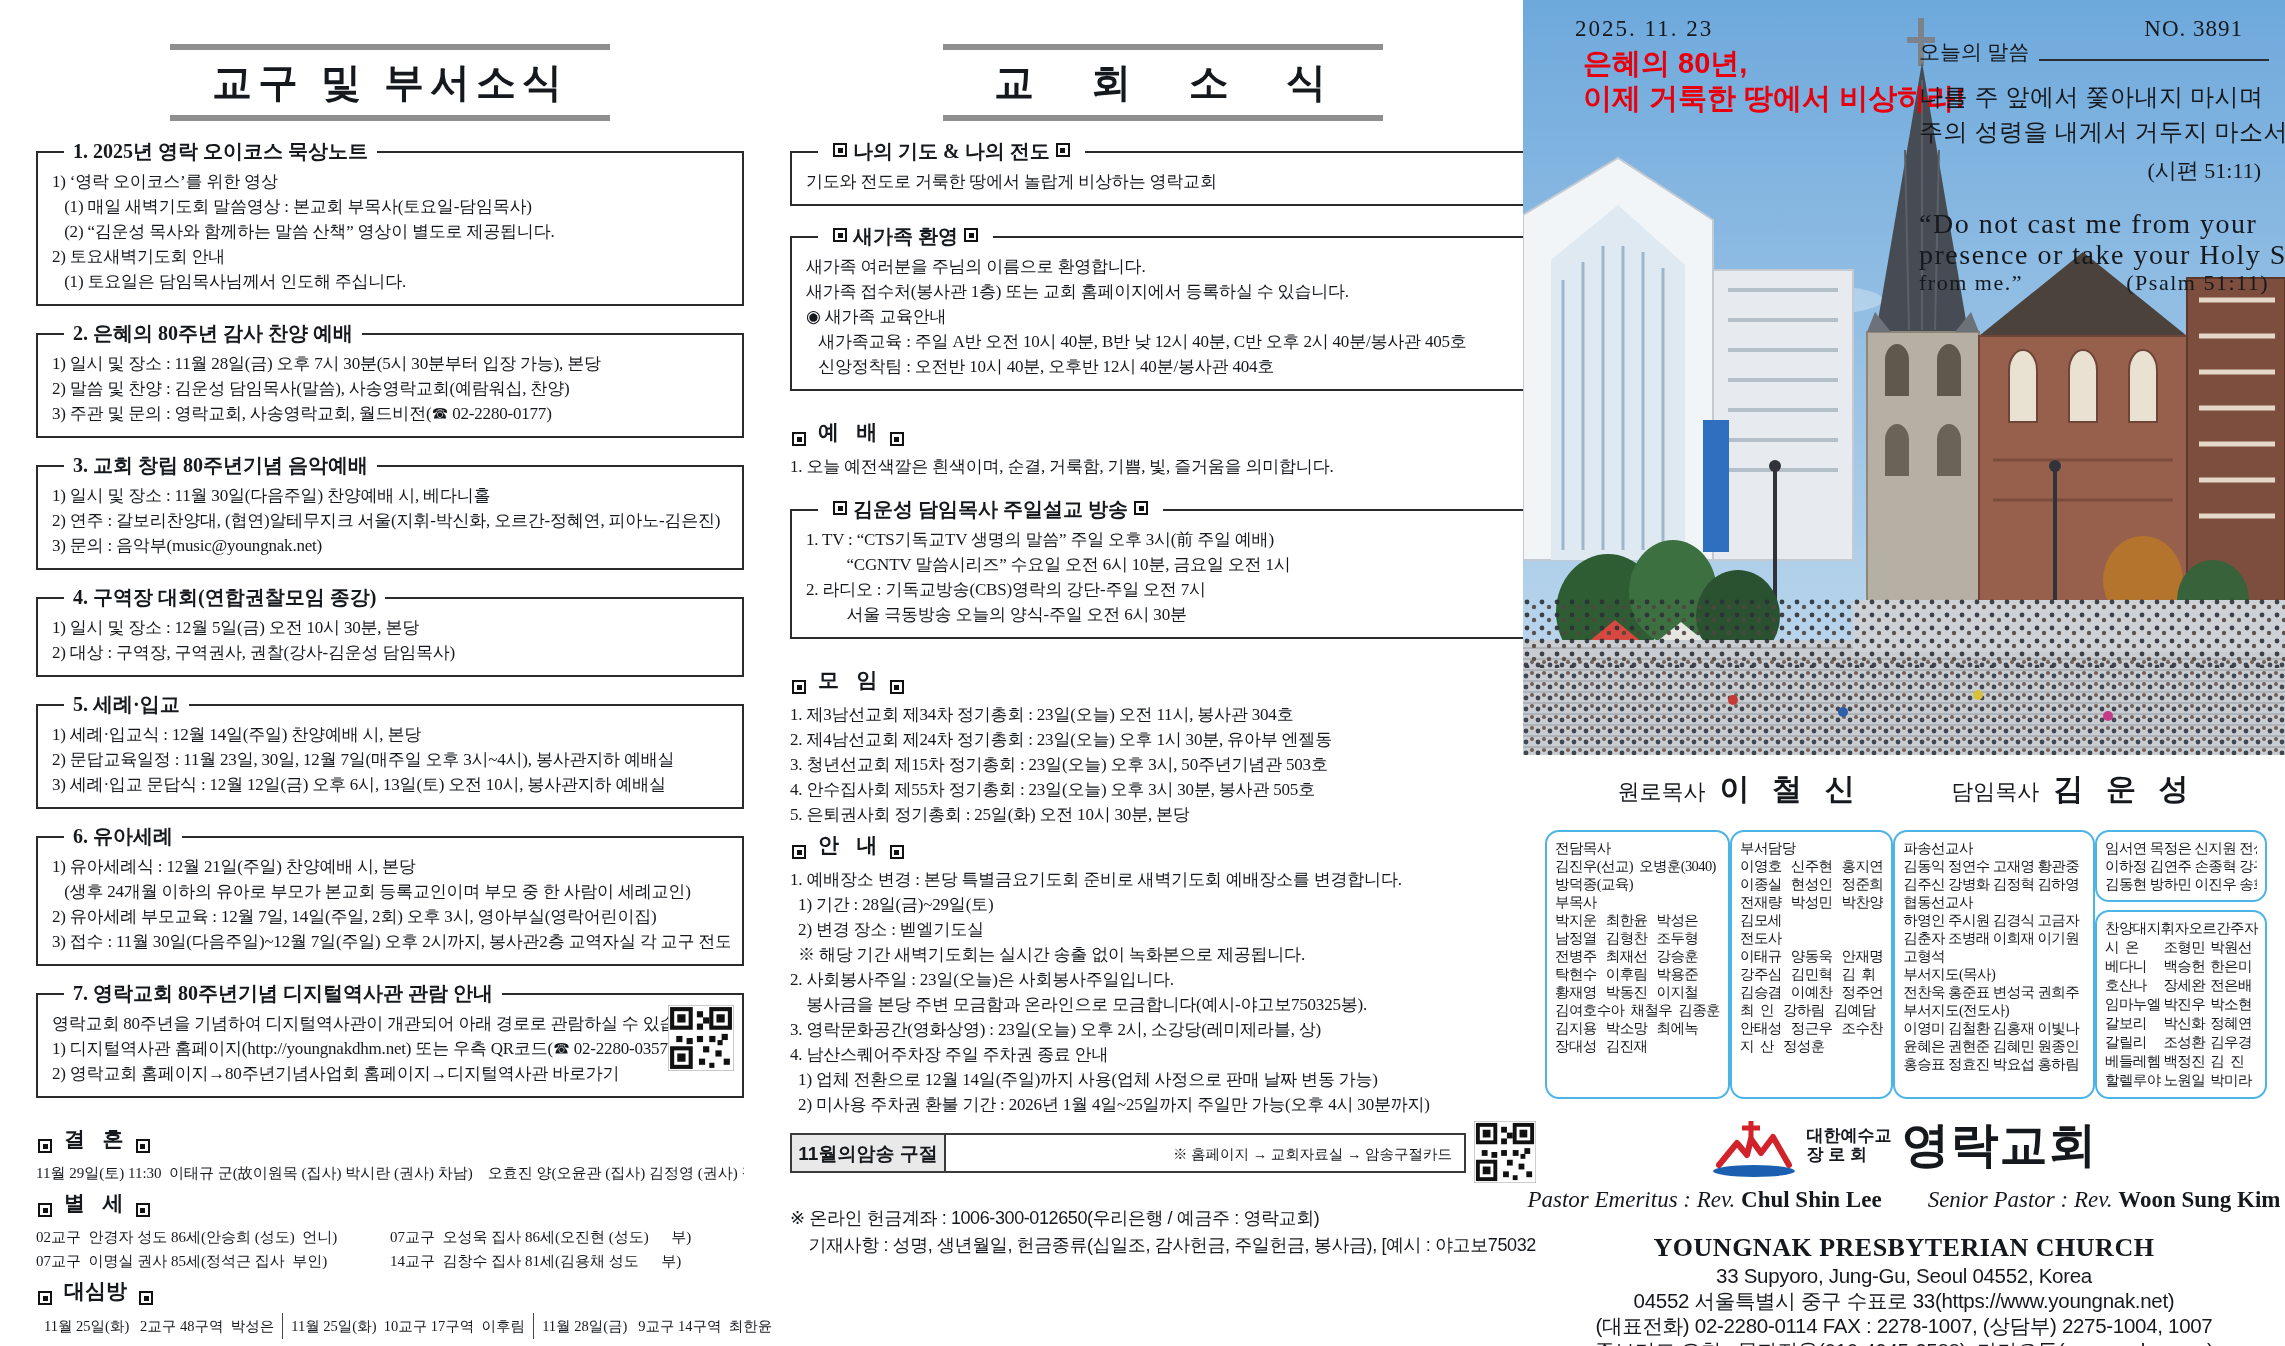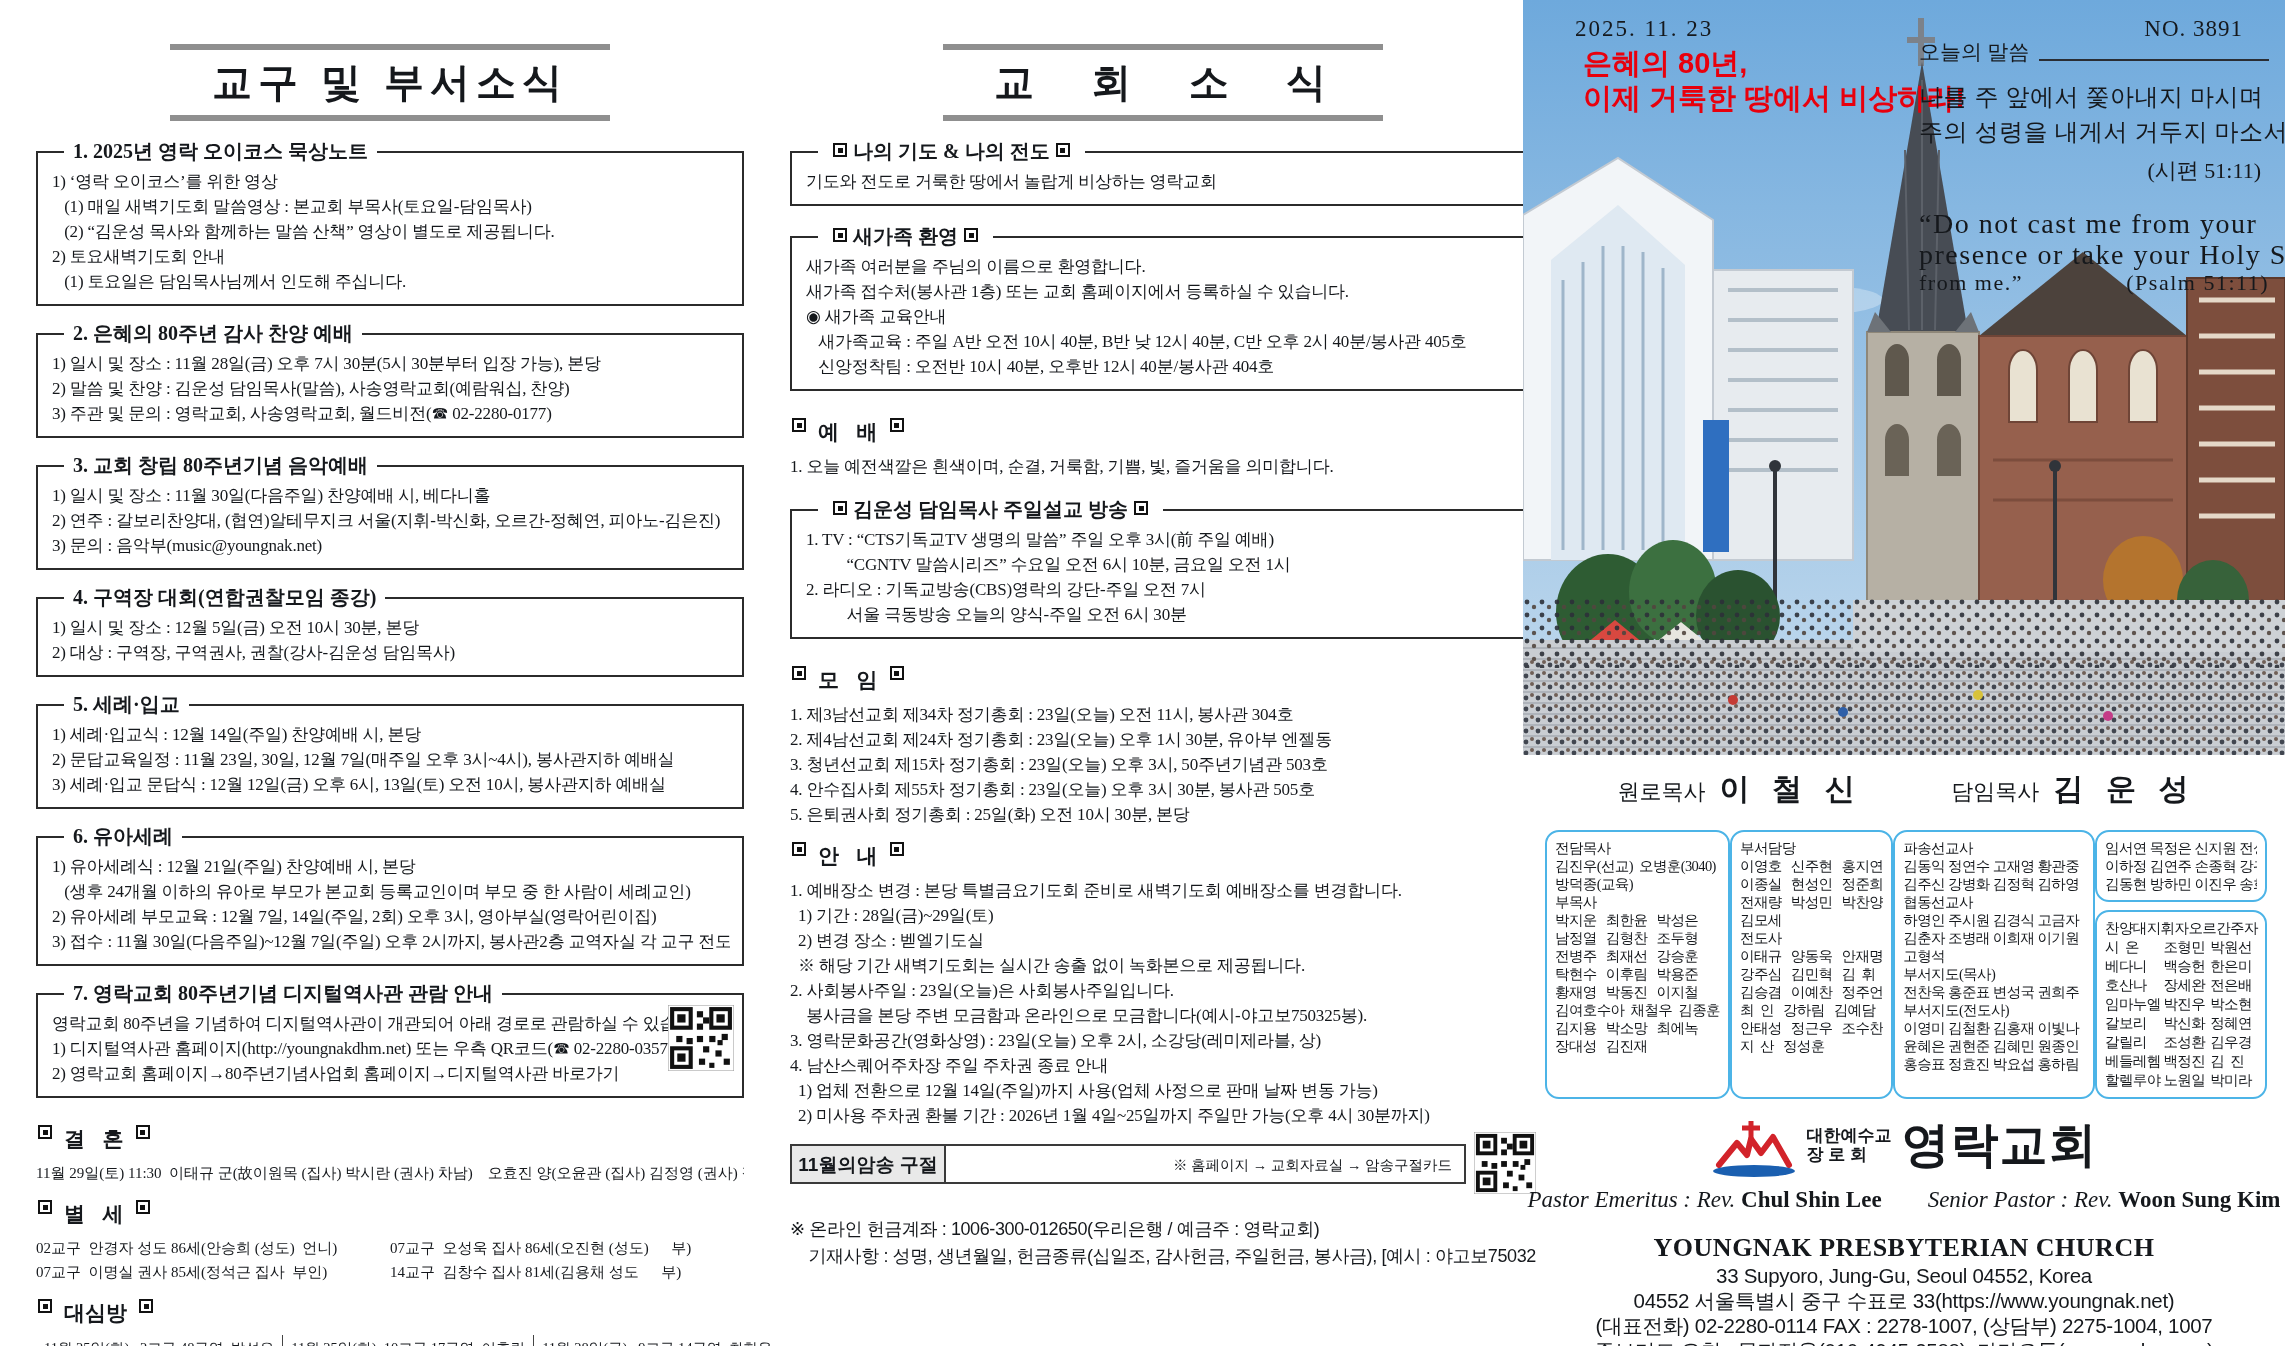--- a/index.html
+++ b/index.html
@@ -17,22 +17,22 @@
                  font-size:40px;letter-spacing:6px;padding:5px 0;white-space:pre}
 
   
   .sec{position:relative;border:2px solid #2b2b2b;padding:16px 12px 10px 14px;margin:0 0 27px 0}
   .sec .hd{position:absolute;top:-15px;left:26px;background:#fff;padding:0 9px;
            font-family:Liberation Serif, serif;font-weight:bold;font-size:20px;white-space:pre}
   .line{font-size:17px;line-height:25px;white-space:pre;overflow:hidden;letter-spacing:-0.2px}
   .smallline{font-size:15px;line-height:24px;white-space:pre;overflow:hidden}
 
   
-  .plainhd{display:flex;align-items:flex-start;gap:12px;font-family:"Liberation Sans","DejaVu Sans",sans-serif;
-           font-weight:bold;font-size:21px;margin:15px 0 8px 2px;white-space:pre}
+  .plainhd{display:flex;align-items:flex-end;gap:12px;font-family:"Liberation Sans","DejaVu Sans",sans-serif;
+           font-weight:bold;font-size:21px;margin:4px 0 8px 2px;white-space:pre}
   .mk{width:5px;height:5px;padding:2.5px;border:2.5px solid #111;background:#111;
       background-clip:content-box;display:inline-block;flex:none}
   .hd .mk{margin:0 6px;vertical-align:1px}
 
   .grid2{display:grid;grid-template-columns:1fr 1fr}
   .visit{display:grid;grid-template-columns:1fr 1fr 1fr;margin-top:6px}
   .vcol{padding:0 8px}
   .vcol + .vcol{border-left:1.5px solid #444}
   .vcol .smallline{font-size:14.5px;line-height:26px}
 

